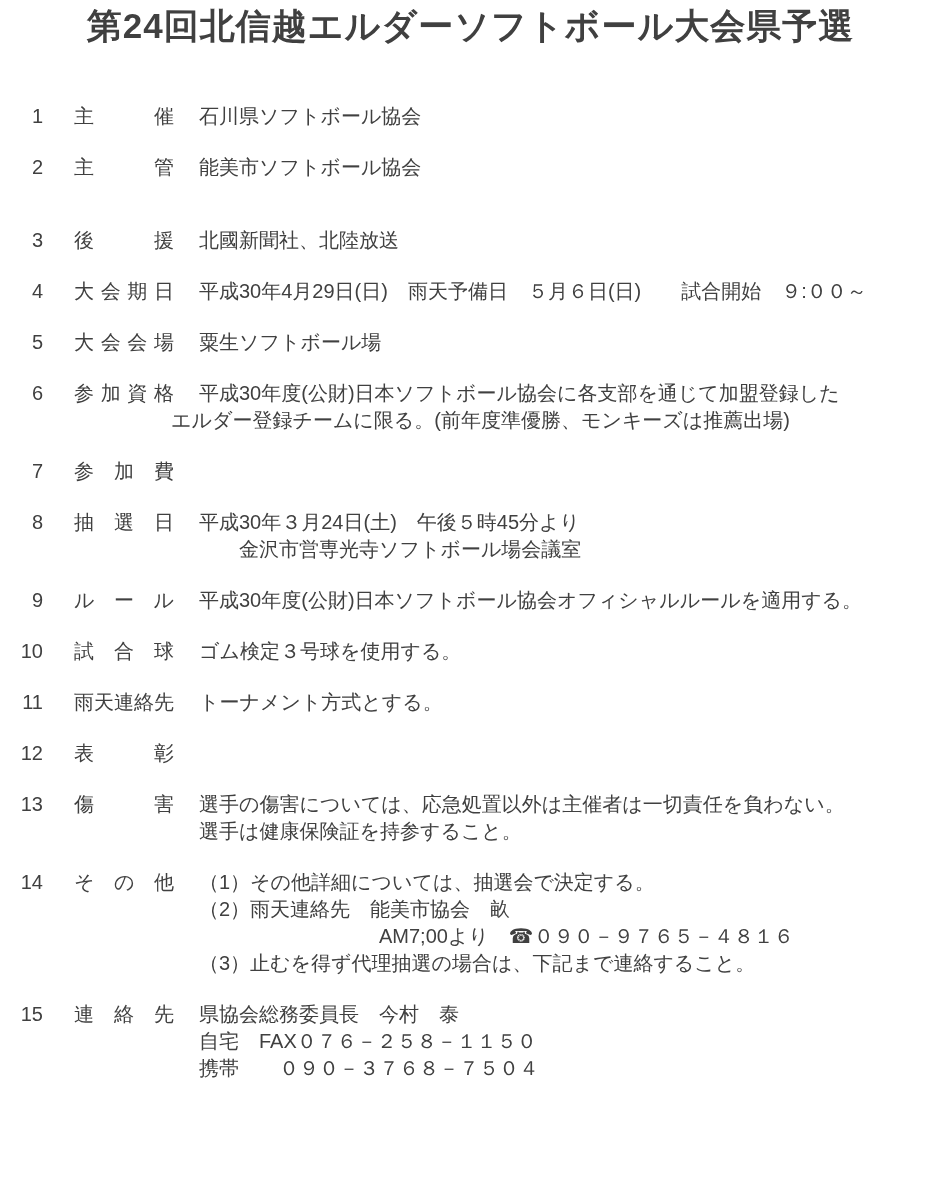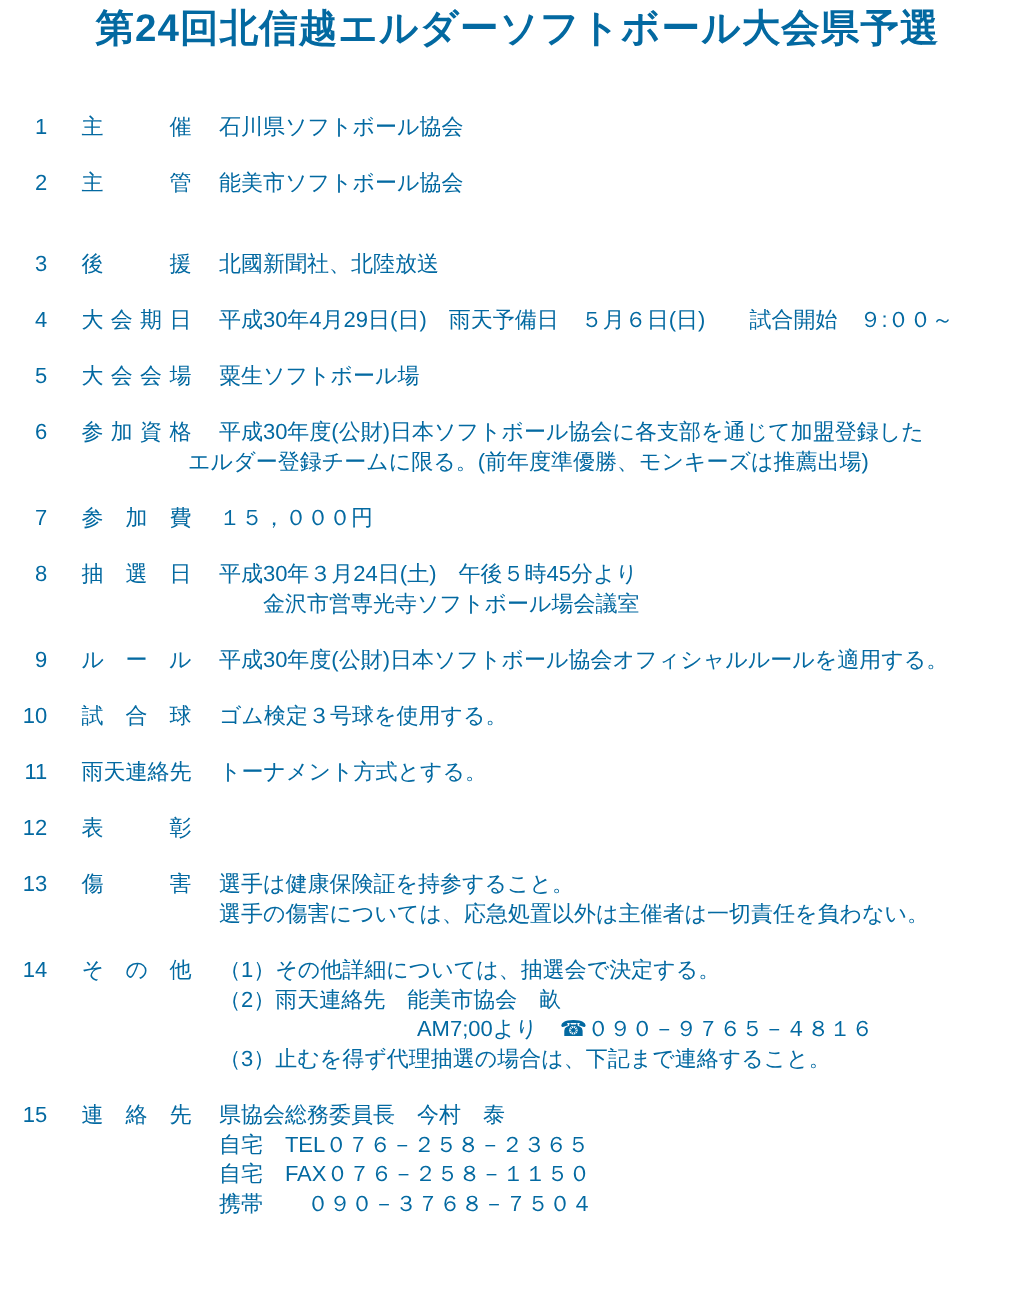--- a/index.html
+++ b/index.html
@@ -5,21 +5,21 @@
   html, body {
     margin: 0;
     padding: 0;
     background: #ffffff;
   }
   .doc {
     position: relative;
     width: 941px;
     height: 1185px;
     background: #ffffff;
-    color: #0369a1;
+    color: #404040;
     font-family: "Liberation Sans", "DejaVu Sans", sans-serif;
     overflow: hidden;
     box-sizing: border-box;
     padding-top: 6px;
   }
   .title {
     margin: 0;
     text-align: center;
     font-size: 35px;
     font-weight: bold;
@@ -108,23 +108,20 @@
         <div class="item-num">6</div>
         <div class="item-label">参加資格</div>
         <div class="item-content">
           <div class="item-line">平成30年度(公財)日本ソフトボール協会に各支部を通じて加盟登録した</div>
           <div class="item-line">エルダー登録チームに限る。(前年度準優勝、モンキーズは推薦出場)</div>
         </div>
       </div>
       <div class="doc-item">
         <div class="item-num">7</div>
         <div class="item-label">参加費</div>
-        <div class="item-content">
-          <div class="item-line">１５，０００円</div>
-        </div>
       </div>
       <div class="doc-item">
         <div class="item-num">8</div>
         <div class="item-label">抽選日</div>
         <div class="item-content">
           <div class="item-line">平成30年３月24日(土)　午後５時45分より</div>
           <div class="item-line">　　金沢市営専光寺ソフトボール場会議室</div>
         </div>
       </div>
       <div class="doc-item">
@@ -149,38 +146,37 @@
         </div>
       </div>
       <div class="doc-item">
         <div class="item-num">12</div>
         <div class="item-label">表彰</div>
       </div>
       <div class="doc-item">
         <div class="item-num">13</div>
         <div class="item-label">傷害</div>
         <div class="item-content">
+          <div class="item-line">選手の傷害については、応急処置以外は主催者は一切責任を負わない。</div>
           <div class="item-line">選手は健康保険証を持参すること。</div>
-          <div class="item-line">選手の傷害については、応急処置以外は主催者は一切責任を負わない。</div>
         </div>
       </div>
       <div class="doc-item">
         <div class="item-num">14</div>
         <div class="item-label">その他</div>
         <div class="item-content">
           <div class="item-line">（1）その他詳細については、抽選会で決定する。</div>
           <div class="item-line">（2）雨天連絡先　能美市協会　畝</div>
           <div class="item-line">　　　　　　　　　AM7;00より　☎０９０－９７６５－４８１６</div>
           <div class="item-line">（3）止むを得ず代理抽選の場合は、下記まで連絡すること。</div>
         </div>
       </div>
       <div class="doc-item">
         <div class="item-num">15</div>
         <div class="item-label">連絡先</div>
         <div class="item-content">
           <div class="item-line">県協会総務委員長　今村　泰</div>
-          <div class="item-line">自宅　TEL０７６－２５８－２３６５</div>
           <div class="item-line">自宅　FAX０７６－２５８－１１５０</div>
           <div class="item-line">携帯　　０９０－３７６８－７５０４</div>
         </div>
       </div>
     </div>
 </div>
 
 </body></html>

